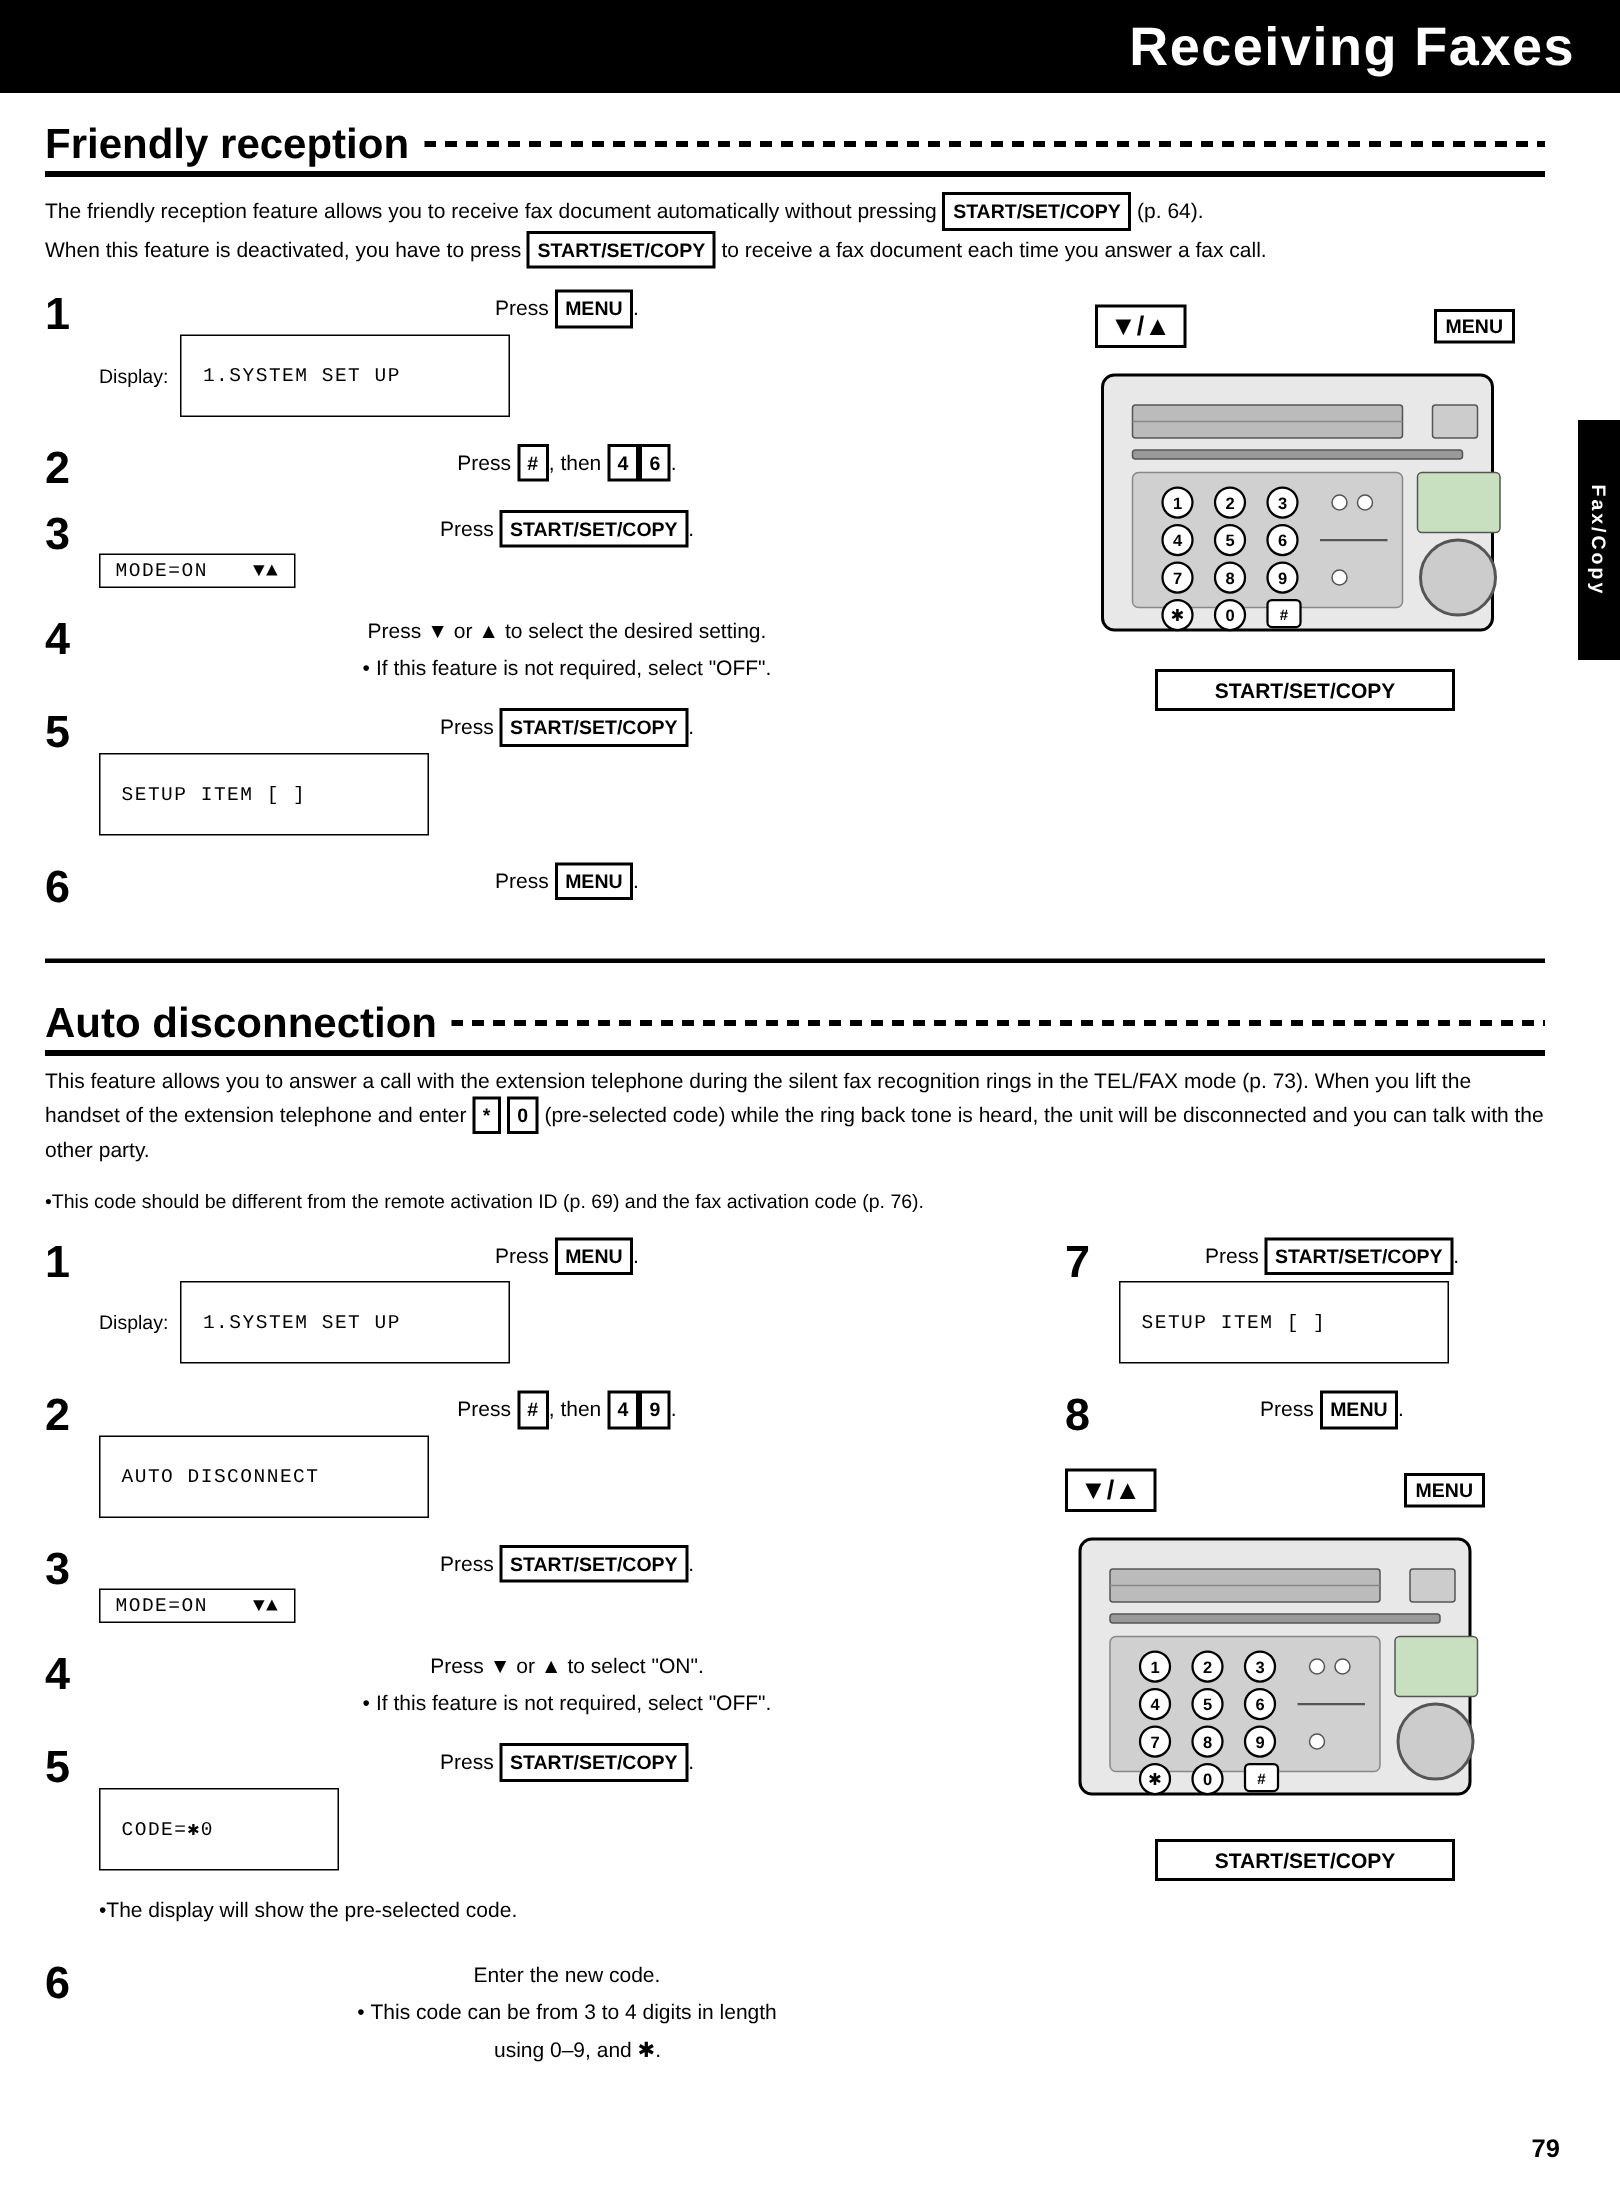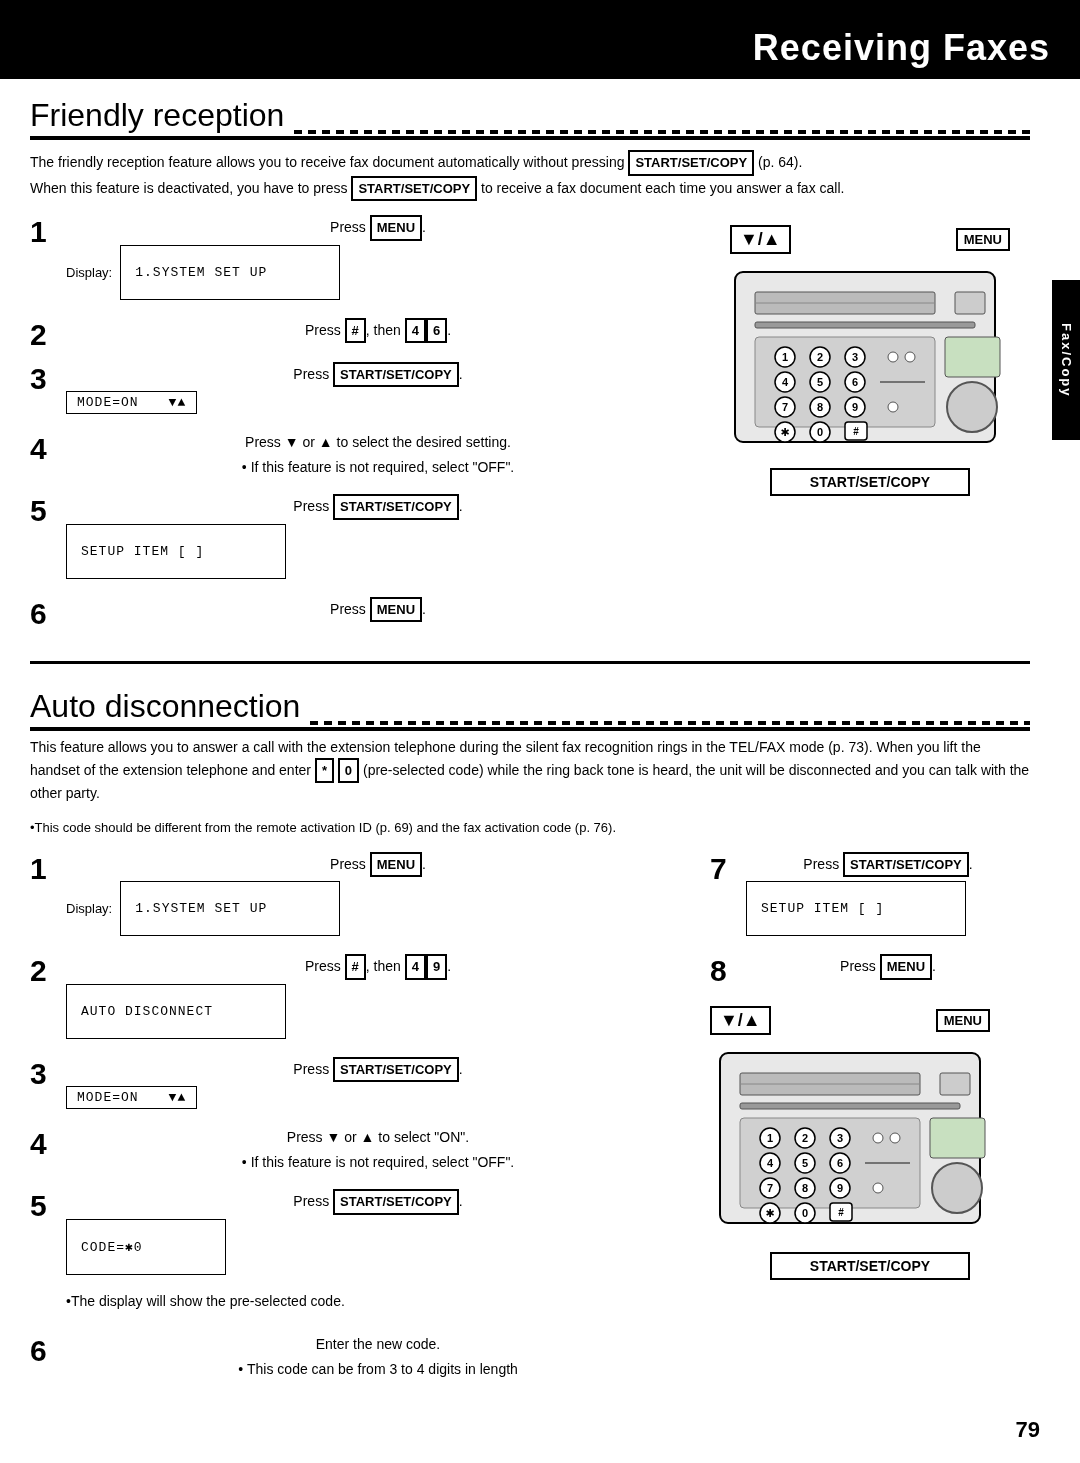--- a/index.html
+++ b/index.html
@@ -11,21 +11,21 @@
       background: #fff;
       color: #000;
       position: relative;
     }
 
     
     .page-header {
       background: #000;
       color: #fff;
       text-align: right;
-      padding: 27px 30px 10px 0;
+      padding: 10px 30px 10px 0;
       font-size: 36px;
       font-weight: bold;
       letter-spacing: 1px;
     }
 
     
     .side-tab {
       position: absolute;
       right: 0;
       top: 280px;
@@ -42,27 +42,27 @@
       font-weight: bold;
       letter-spacing: 2px;
     }
 
     .main-content {
       padding: 18px 50px 18px 30px;
     }
 
     
     .section-title {
-      font-size: 32px;
-      font-weight: normal;
+      font-size: 28px;
+      font-weight: bold;
       border-bottom: 4px solid #000;
       margin-bottom: 10px;
       padding-bottom: 2px;
       display: flex;
-      align-items: flex-end;
+      align-items: center;
     }
     .section-title::after {
       content: '';
       display: inline-block;
       flex: 1;
       height: 4px;
       background: repeating-linear-gradient(to right, #000 0px, #000 8px, transparent 8px, transparent 14px);
       margin-left: 10px;
     }
 
@@ -156,21 +156,21 @@
       gap: 30px;
     }
     .arrows-symbol {
       font-size: 13px;
     }
 
     .page-num {
       position: absolute;
       bottom: 20px;
       right: 40px;
-      font-size: 22px;
+      font-size: 17px;
       font-weight: bold;
     }
 
     
     .section-gap {
       margin-top: 24px;
       margin-bottom: 6px;
     }
 
     .important-label {
@@ -463,20 +463,21 @@
 
       <div style="margin-left:36px; margin-bottom:25px; font-size:14px;">
         •The display will show the pre-selected code.
       </div>
 
       <div class="step">
         <div class="step-num">6</div>
         <div class="step-content">
           <p>Enter the new code.</p>
           <p class="bullet">This code can be from 3 to 4 digits in length</p>
+          <p style="margin-left:14px; font-size:14px;">using 0–9, and ✱.</p>
         </div>
       </div>
 
     </div>
 
     <div class="auto-disc-right">
 
       <div class="auto-disc-right-steps">
 
         <div class="step">

